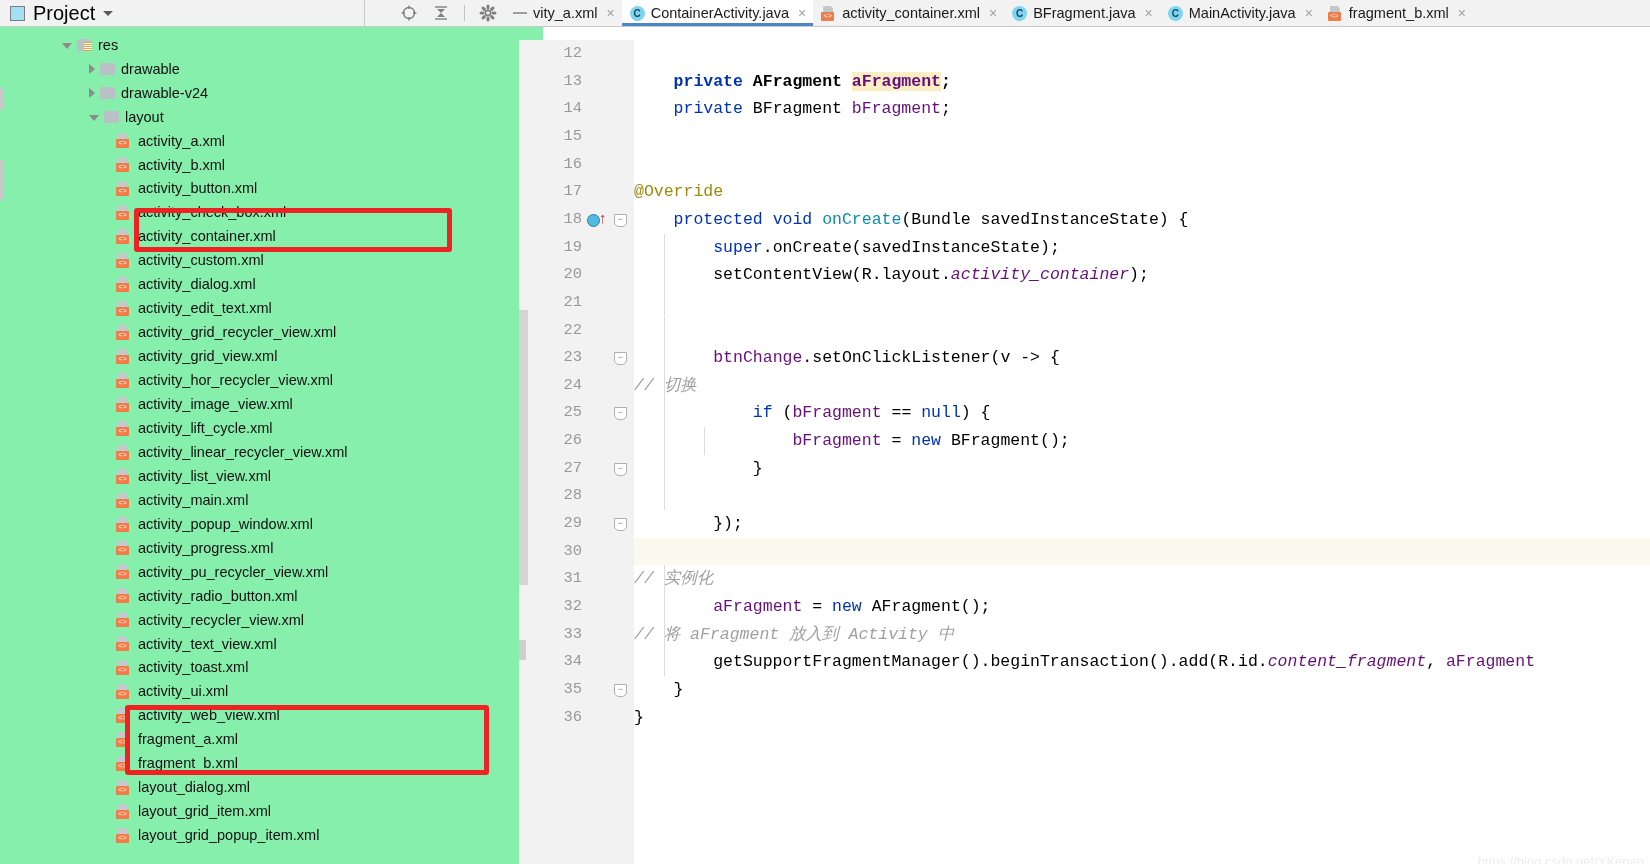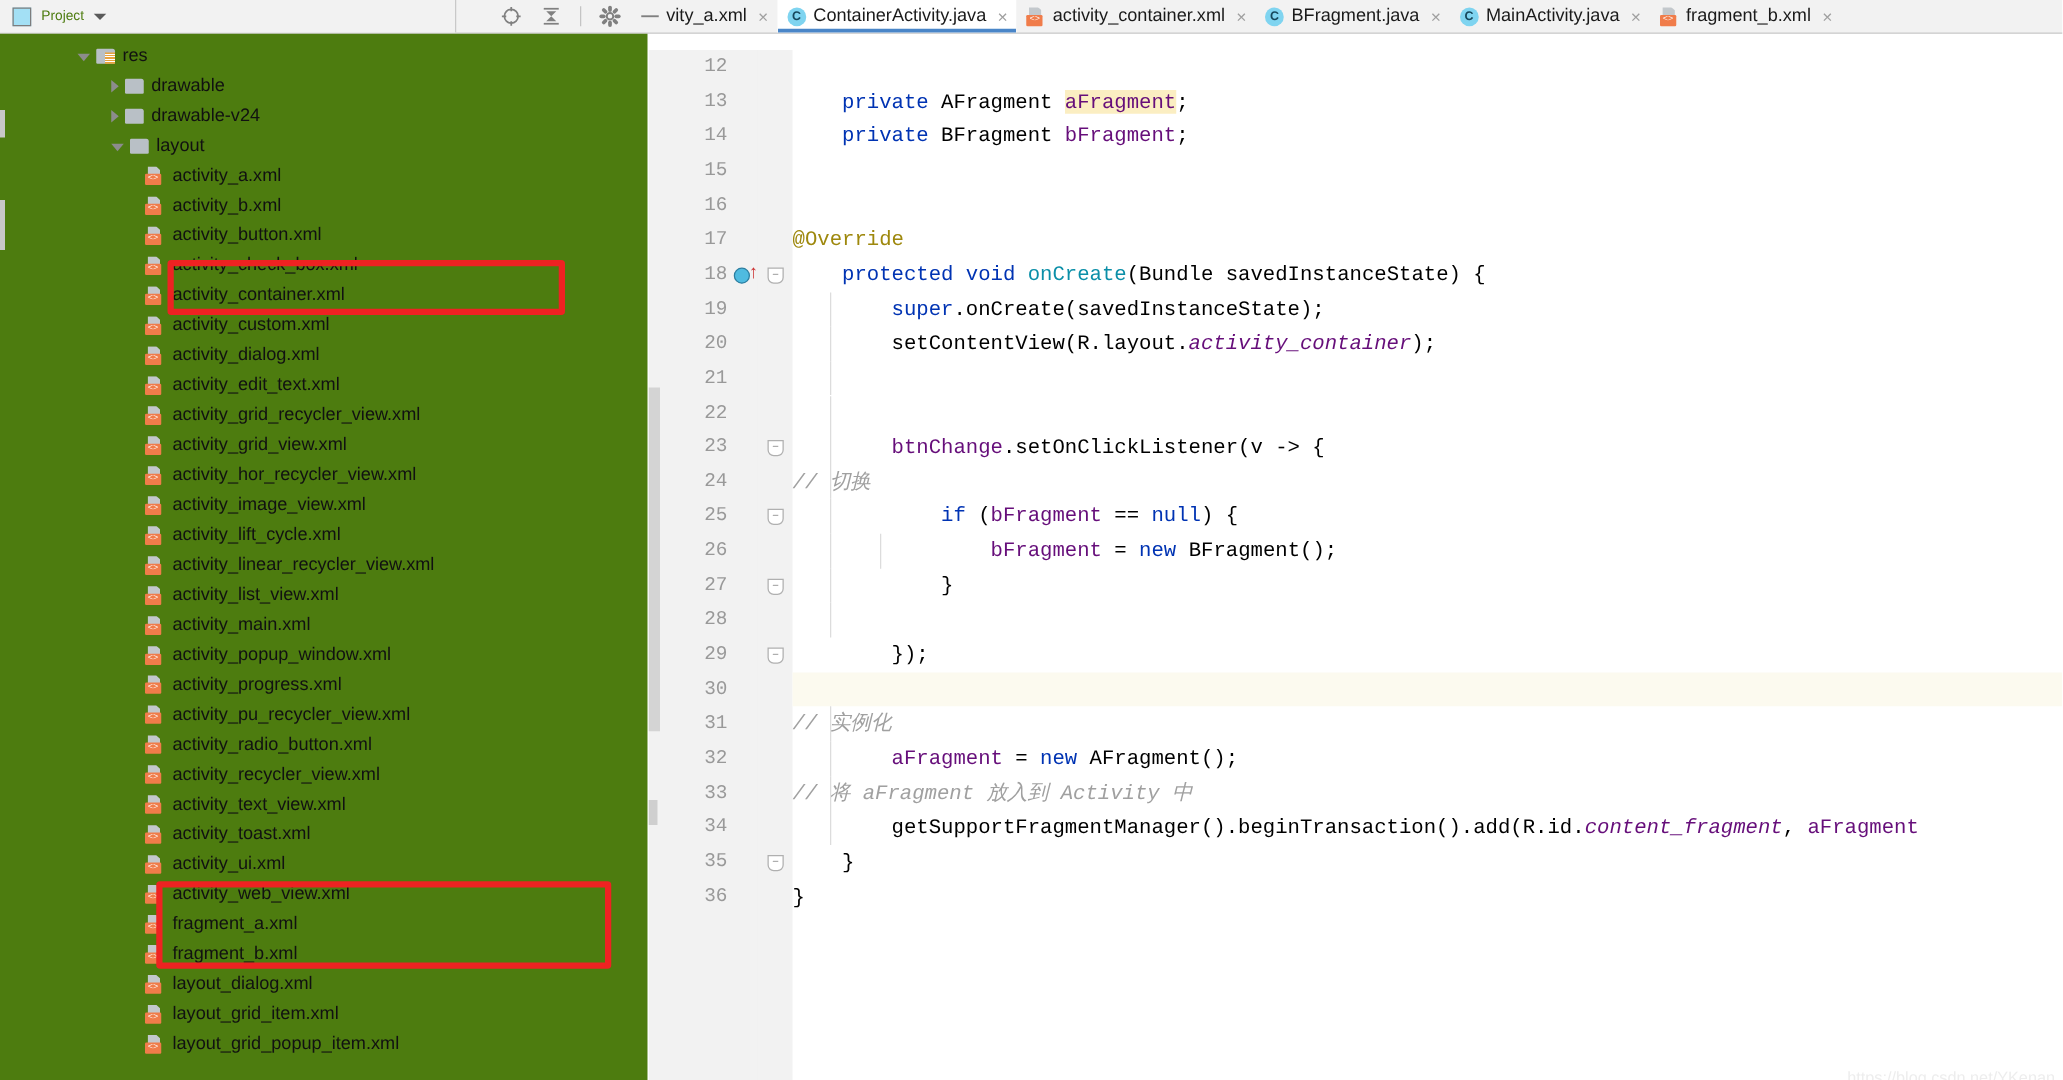--- a/index.html
+++ b/index.html
@@ -8,38 +8,38 @@
     background:#ffffff;
     font-family:"Liberation Sans", sans-serif;
     font-size:14.5px;
     color:#000;
     position:relative;
   }
   
   #topbar{position:absolute;left:0;top:0;width:1650px;height:26px;background:#f2f2f2;border-bottom:1px solid #c9c9c9;}
   #projhdr{position:absolute;left:0;top:0;width:365px;height:26px;background:#f2f2f2;border-right:1px solid #c9c9c9;display:flex;align-items:center;box-sizing:border-box;padding-left:10px;}
   .win-sq{width:13px;height:13px;background:#a3e0f5;border:1px solid #7d7d7d;margin-right:8px;flex:none;}
-  #projhdr .lbl{font-size:11px;color:#4d7c0f;}
+  #projhdr .lbl{font-size:20px;color:#000000;}
   .caret-dn{width:0;height:0;border-left:5px solid transparent;border-right:5px solid transparent;border-top:5.5px solid #5a5a5a;margin-left:8px;}
   #tb-icons{position:absolute;left:400px;top:0;height:26px;display:flex;align-items:center;gap:14px;}
   #tb-icons .ic{width:18px;height:18px;display:block;opacity:.72;}
   .tb-sep{width:1px;height:16px;background:#c4c4c4;}
 
   
   #tabs{position:absolute;left:525px;top:0;height:26px;display:flex;align-items:stretch;font-size:14.5px;}
   .tab{display:flex;align-items:center;padding:0 7px 0 8px;gap:6px;white-space:nowrap;color:#1a1a1a;position:relative;}
   .tab.active{background:#ffffff;box-shadow:inset 0 -3px 0 #4a86c8;}
   .tab .xcl{color:#a0a0a0;font-size:14px;margin-left:3px;line-height:1;}
   .ic-java{width:15px;height:15px;border-radius:50%;background:#7fd4f0;color:#17485c;font-size:10px;font-weight:bold;display:flex;align-items:center;justify-content:center;flex:none;}
   .ic-xml{width:15px;height:15px;position:relative;flex:none;}
   .ic-xml .pg{position:absolute;left:2px;top:0;width:10px;height:9px;background:#c3c8cc;clip-path:polygon(0 0,70% 0,100% 30%,100% 100%,0 100%);}
   .ic-xml .tg{position:absolute;left:0;top:6px;width:13px;height:9px;background:#f07c4a;border-radius:1px;color:#fff;font-size:7px;line-height:9px;text-align:center;font-family:"Liberation Mono",monospace;}
 
   
-  #tree{position:absolute;left:0;top:27px;width:518px;height:837px;background:#4d7c0f;overflow:hidden;}
+  #tree{position:absolute;left:0;top:27px;width:518px;height:837px;background:#86efac;overflow:hidden;padding-left:25px;}
   .row{height:24px;display:flex;align-items:center;white-space:nowrap;font-size:14.5px;color:#111;}
   .arrow{width:11px;height:11px;flex:none;margin-right:5px;}
   .arrow.r{border-left:6px solid #8c8c8c;border-top:5px solid transparent;border-bottom:5px solid transparent;width:0;height:0;}
   .arrow.d{border-top:6px solid #8c8c8c;border-left:5px solid transparent;border-right:5px solid transparent;width:0;height:0;margin-top:2px;}
   .fold{width:15px;height:12px;background:#b9c0c6;border-radius:1px 2px 1px 1px;margin-right:6px;flex:none;}
   .fold.res{position:relative;}
   .fold.res:after{content:"";position:absolute;right:0;bottom:0;width:8px;height:9px;background:repeating-linear-gradient(to bottom,#e8a33d 0 1px,#fff 1px 2px);}
   .ftxt{line-height:1;}
 
   
@@ -432,21 +432,21 @@
   <div id="foldcol">
       <div class="foldmark" style="left: 8px; top: 173.9px; border-radius: 0px 0px 5px 5px;">−</div>
       <div class="foldmark" style="left: 8px; top: 312.15px; border-radius: 0px 0px 5px 5px;">−</div>
       <div class="foldmark" style="left: 8px; top: 367.45px; border-radius: 0px 0px 5px 5px;">−</div>
       <div class="foldmark" style="left: 8px; top: 422.75px; border-radius: 0px 0px 5px 5px;">−</div>
       <div class="foldmark" style="left: 8px; top: 478.05px; border-radius: 0px 0px 5px 5px;">−</div>
       <div class="foldmark" style="left: 8px; top: 643.95px; border-radius: 0px 0px 5px 5px;">−</div>
     </div>
   <div id="codearea">
       <div class="cl" style="position: absolute; top: 0px; left: 0px;"></div>
-      <div class="cl" style="position: absolute; top: 27.65px; left: 0px;">&nbsp;&nbsp;&nbsp;&nbsp;<span class="kw">private</span>&nbsp;AFragment&nbsp;<span class="id mark">aFragment</span>;</div>
+      <div class="cl" style="position: absolute; top: 27.65px; left: 0px; font-weight: bold;">&nbsp;&nbsp;&nbsp;&nbsp;<span class="kw">private</span>&nbsp;AFragment&nbsp;<span class="id mark">aFragment</span>;</div>
       <div class="cl" style="position: absolute; top: 55.3px; left: 0px;">&nbsp;&nbsp;&nbsp;&nbsp;<span class="kw">private</span>&nbsp;BFragment&nbsp;<span class="id">bFragment</span>;</div>
       <div class="cl" style="position: absolute; top: 110.6px; left: 0px;"></div>
       <div class="cl" style="position: absolute; top: 138.25px; left: 0px;"><span class="ann">@Override</span></div>
       <div class="cl" style="position: absolute; top: 165.9px; left: 0px;">&nbsp;&nbsp;&nbsp;&nbsp;<span class="kw">protected</span>&nbsp;<span class="kw">void</span>&nbsp;<span class="mth">onCreate</span>(Bundle&nbsp;savedInstanceState)&nbsp;{</div>
       <div class="cl" style="position: absolute; top: 193.55px; left: 0px;">&nbsp;&nbsp;&nbsp;&nbsp;&nbsp;&nbsp;&nbsp;&nbsp;<span class="kw">super</span>.onCreate(savedInstanceState);</div>
       <div class="indent-g" style="top: 193.55px; left: 30px;"></div>
       <div class="cl" style="position: absolute; top: 221.2px; left: 0px;">&nbsp;&nbsp;&nbsp;&nbsp;&nbsp;&nbsp;&nbsp;&nbsp;setContentView(R.layout.<span class="idu">activity_container</span>);</div>
       <div class="indent-g" style="top: 221.2px; left: 30px;"></div>
       <div class="cl" style="position: absolute; top: 248.85px; left: 0px;"></div>
       <div class="indent-g" style="top: 248.85px; left: 30px;"></div>

